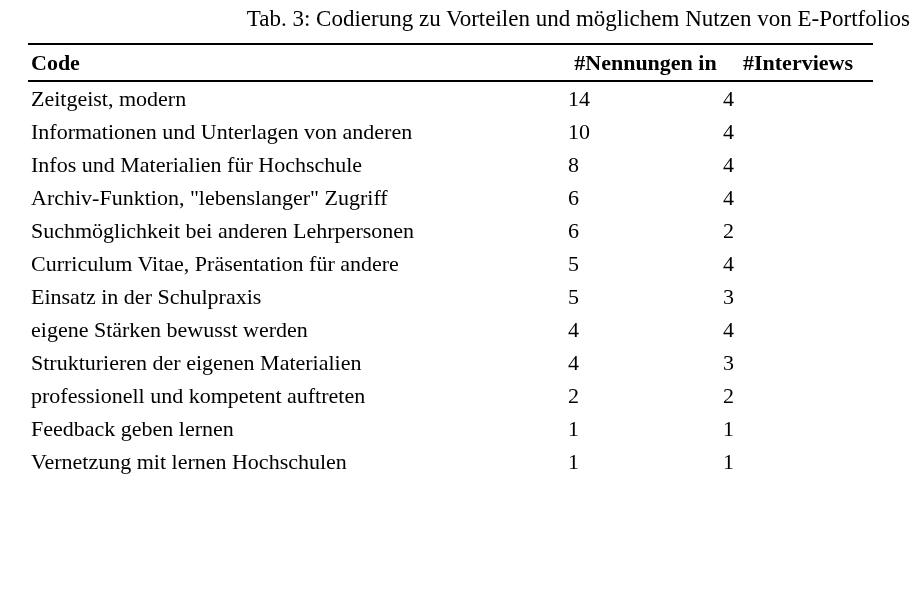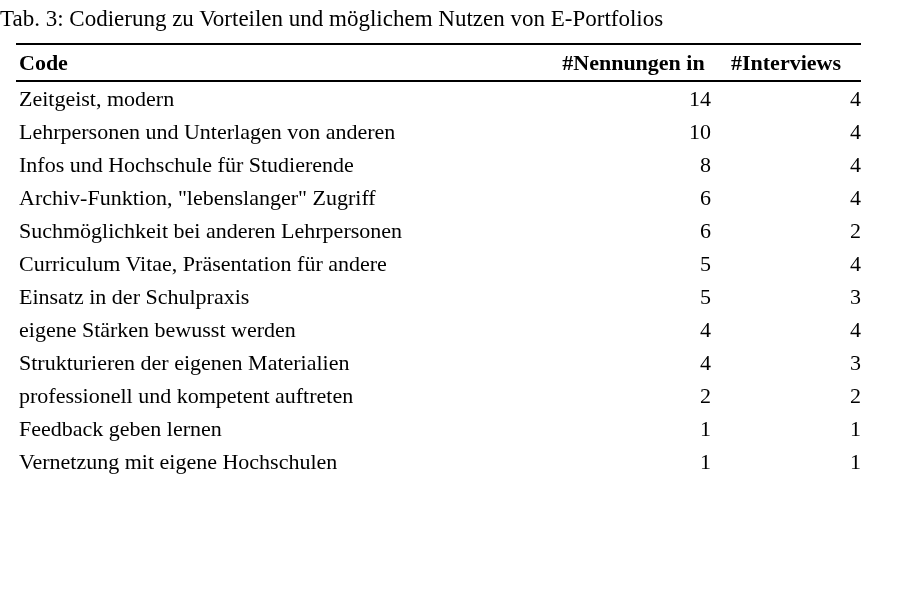--- a/index.html
+++ b/index.html
@@ -13,28 +13,28 @@
     position: relative;
     font-family: "Liberation Serif", "DejaVu Serif", serif;
     color: #000000;
     overflow: hidden;
   }
   .caption {
     position: absolute;
     top: 5px;
     left: 0;
     width: 910px;
-    text-align: left;
+    text-align: right;
     font-size: 23px;
     line-height: 28px;
     white-space: nowrap;
   }
   table.coding-table {
     position: absolute;
-    left: 16px;
+    left: 28px;
     top: 43px;
     width: 845px;
     border-collapse: collapse;
     table-layout: fixed;
     font-size: 22px;
   }
   col.col-code { width: 540px; }
   col.col-nenn { width: 155px; }
   col.col-int  { width: 150px; }
   thead tr {
@@ -60,21 +60,21 @@
     vertical-align: middle;
     padding: 0;
   }
   td.c-code {
     text-align: left;
     padding-left: 3px;
     white-space: nowrap;
     overflow: hidden;
   }
   td.c-num {
-    text-align: right;
+    text-align: left;
   }
 </style>
 </head>
 <body>
 
 <div class="caption">Tab. 3: Codierung zu Vorteilen und möglichem Nutzen von E-Portfolios</div>
 
 <table class="coding-table">
   <colgroup>
     <col class="col-code">
@@ -88,26 +88,26 @@
       <th class="h-num">#Interviews</th>
     </tr>
   </thead>
   <tbody>
     <tr>
       <td class="c-code">Zeitgeist, modern</td>
       <td class="c-num">14</td>
       <td class="c-num">4</td>
     </tr>
     <tr>
-      <td class="c-code">Lehrpersonen und Unterlagen von anderen</td>
+      <td class="c-code">Informationen und Unterlagen von anderen</td>
       <td class="c-num">10</td>
       <td class="c-num">4</td>
     </tr>
     <tr>
-      <td class="c-code">Infos und Hochschule für Studierende</td>
+      <td class="c-code">Infos und Materialien für Hochschule</td>
       <td class="c-num">8</td>
       <td class="c-num">4</td>
     </tr>
     <tr>
       <td class="c-code">Archiv-Funktion, "lebenslanger" Zugriff</td>
       <td class="c-num">6</td>
       <td class="c-num">4</td>
     </tr>
     <tr>
       <td class="c-code">Suchmöglichkeit bei anderen Lehrpersonen</td>
@@ -138,18 +138,18 @@
       <td class="c-code">professionell und kompetent auftreten</td>
       <td class="c-num">2</td>
       <td class="c-num">2</td>
     </tr>
     <tr>
       <td class="c-code">Feedback geben lernen</td>
       <td class="c-num">1</td>
       <td class="c-num">1</td>
     </tr>
     <tr>
-      <td class="c-code">Vernetzung mit eigene Hochschulen</td>
+      <td class="c-code">Vernetzung mit lernen Hochschulen</td>
       <td class="c-num">1</td>
       <td class="c-num">1</td>
     </tr>
   </tbody>
 </table>
 
 </body></html>

